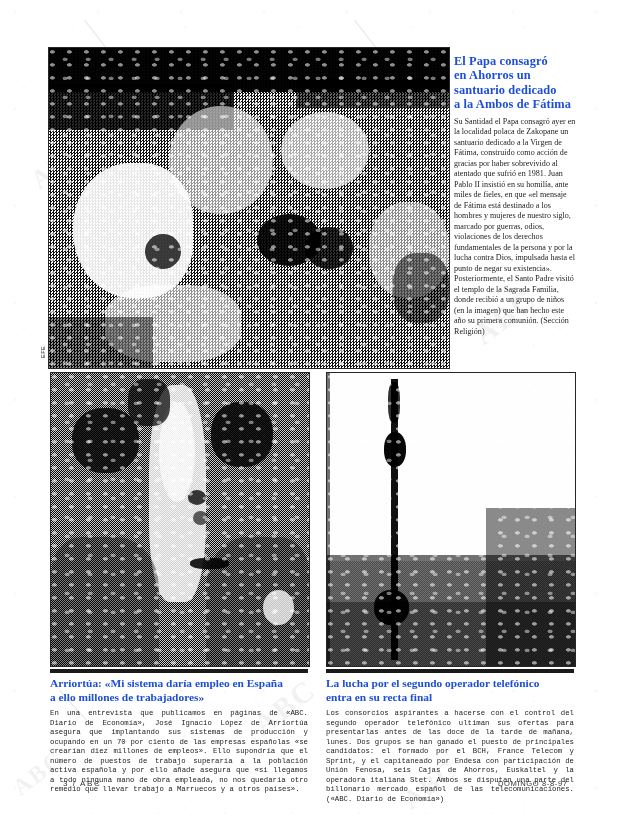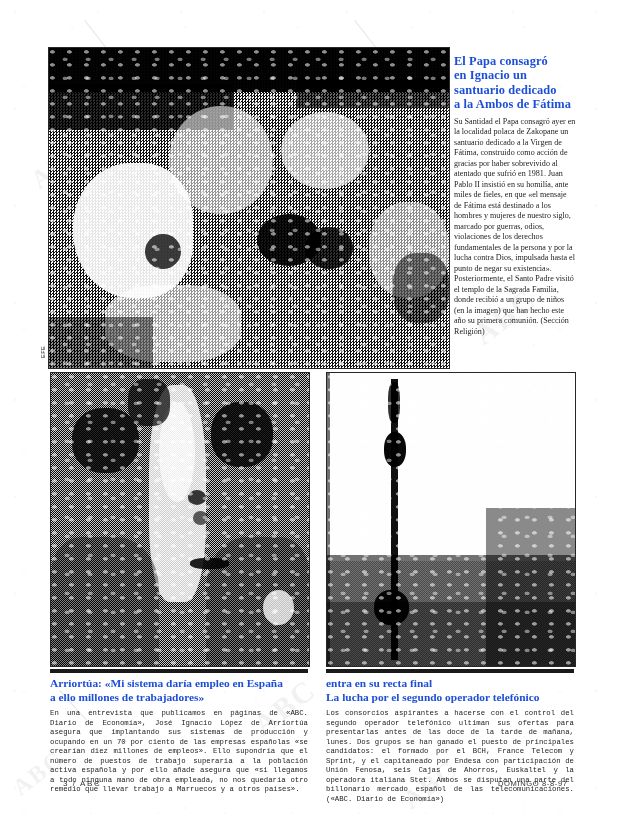--- a/index.html
+++ b/index.html
@@ -162,21 +162,21 @@
   <div class="shade" style="left:24%;top:58%;width:9%;height:11%;background:#000;opacity:.75;border-radius:50%;"></div>
   <div class="shade" style="left:86%;top:64%;width:14%;height:22%;background:#000;opacity:.5;border-radius:40%;"></div>
   <div class="shade" style="left:0;top:84%;width:26%;height:16%;background:#000;opacity:.45;"></div>
   <div class="degrade"></div>
 </div>
 <div class="credit" style="left:40px;top:358px;">EFE</div>
 
 <div id="rcol">
   <div class="hl rhead">
     <div>El Papa consagró</div>
-    <div>en Ignacio un</div>
+    <div>en Ahorros un</div>
     <div>santuario dedicado</div>
     <div>a la Ambos de Fátima</div>
   </div>
   <div class="body rbody">Su Santidad el Papa consagró ayer en la localidad polaca de Zakopane un santuario dedicado a la Virgen de Fátima, construido como acción de gracias por haber sobrevivido al atentado que sufrió en 1981. Juan Pablo II insistió en su homilía, ante miles de fieles, en que «el mensaje de Fátima está destinado a los hombres y mujeres de nuestro siglo, marcado por guerras, odios, violaciones de los derechos fundamentales de la persona y por la lucha contra Dios, impulsada hasta el punto de negar su existencia». Posteriormente, el Santo Padre visitó el templo de la Sagrada Familia, donde recibió a un grupo de niños (en la imagen) que han hecho este año su primera comunión. (Sección Religión)</div>
 </div>
 
 <div class="photo photo-border" style="left:50px;top:372px;width:258px;height:293px;">
   <div class="ht dither-fine" style="opacity:.95;"></div>
   <div class="shade" style="left:0;top:0;width:100%;height:100%;background:#000;opacity:.22;"></div>
 
@@ -221,20 +221,20 @@
 <div class="art" style="left:50px;top:677px;width:258px;">
   <div class="hl ahead">
     <div>Arriortúa: «Mi sistema daría empleo en España</div>
     <div>a ello millones de trabajadores»</div>
   </div>
   <div class="body abody">En una entrevista que publicamos en páginas de «ABC. Diario de Economía», José Ignacio López de Arriortúa asegura que implantando sus sistemas de producción y ocupando en un 70 por ciento de las empresas españolas «se crearían diez millones de empleos». Ello supondría que el número de puestos de trabajo superaría a la población activa española y por ello añade asegura que «si llegamos a todo ninguna mano de obra empleada, no nos quedaría otro remedio que llevar trabajo a Marruecos y a otros países».</div>
 </div>
 
 <div class="art" style="left:326px;top:677px;width:248px;">
   <div class="hl ahead">
+    <div>La lucha por el segundo operador telefónico</div>
     <div>entra en su recta final</div>
-    <div>La lucha por el segundo operador telefónico</div>
   </div>
   <div class="body abody">Los consorcios aspirantes a hacerse con el control del segundo operador telefónico ultiman sus ofertas para presentarlas antes de las doce de la tarde de mañana, lunes. Dos grupos se han ganado el puesto de principales candidatos: el formado por el BCH, France Telecom y Sprint, y el capitaneado por Endesa con participación de Unión Fenosa, seis Cajas de Ahorros, Euskaltel y la operadora italiana Stet. Ambos se disputan una parte del billonario mercado español de las telecomunicaciones. («ABC. Diario de Economía»)</div>
 </div>
 
 <div id="footL">3 / ABC</div>
 <div id="footR">DOMINGO 8-8-97</div>
 
 </body></html>

